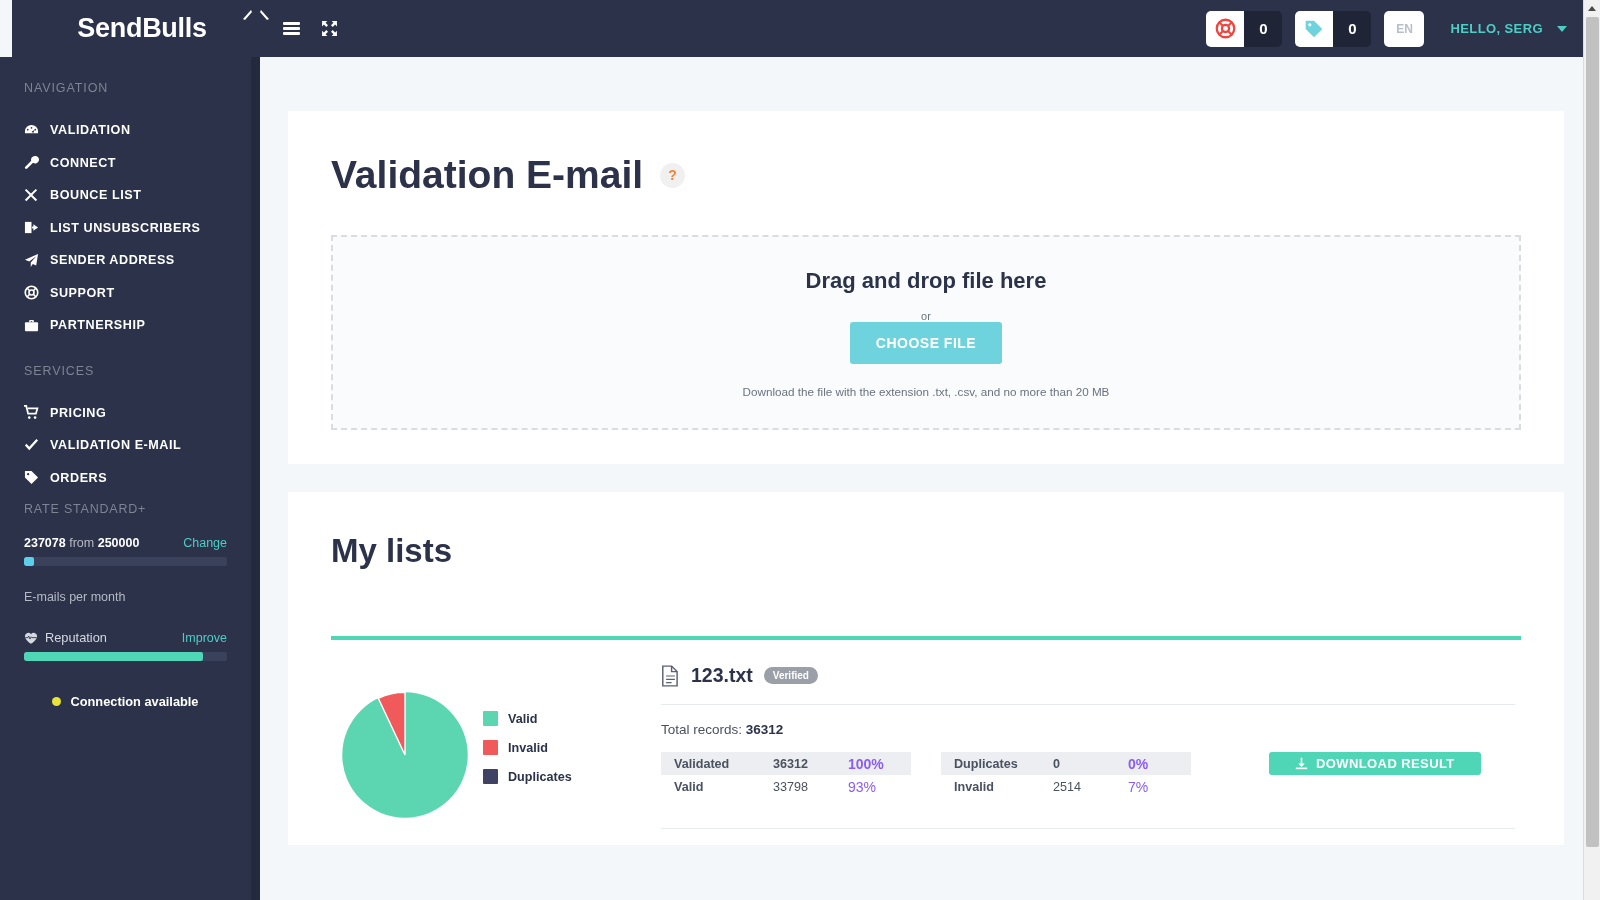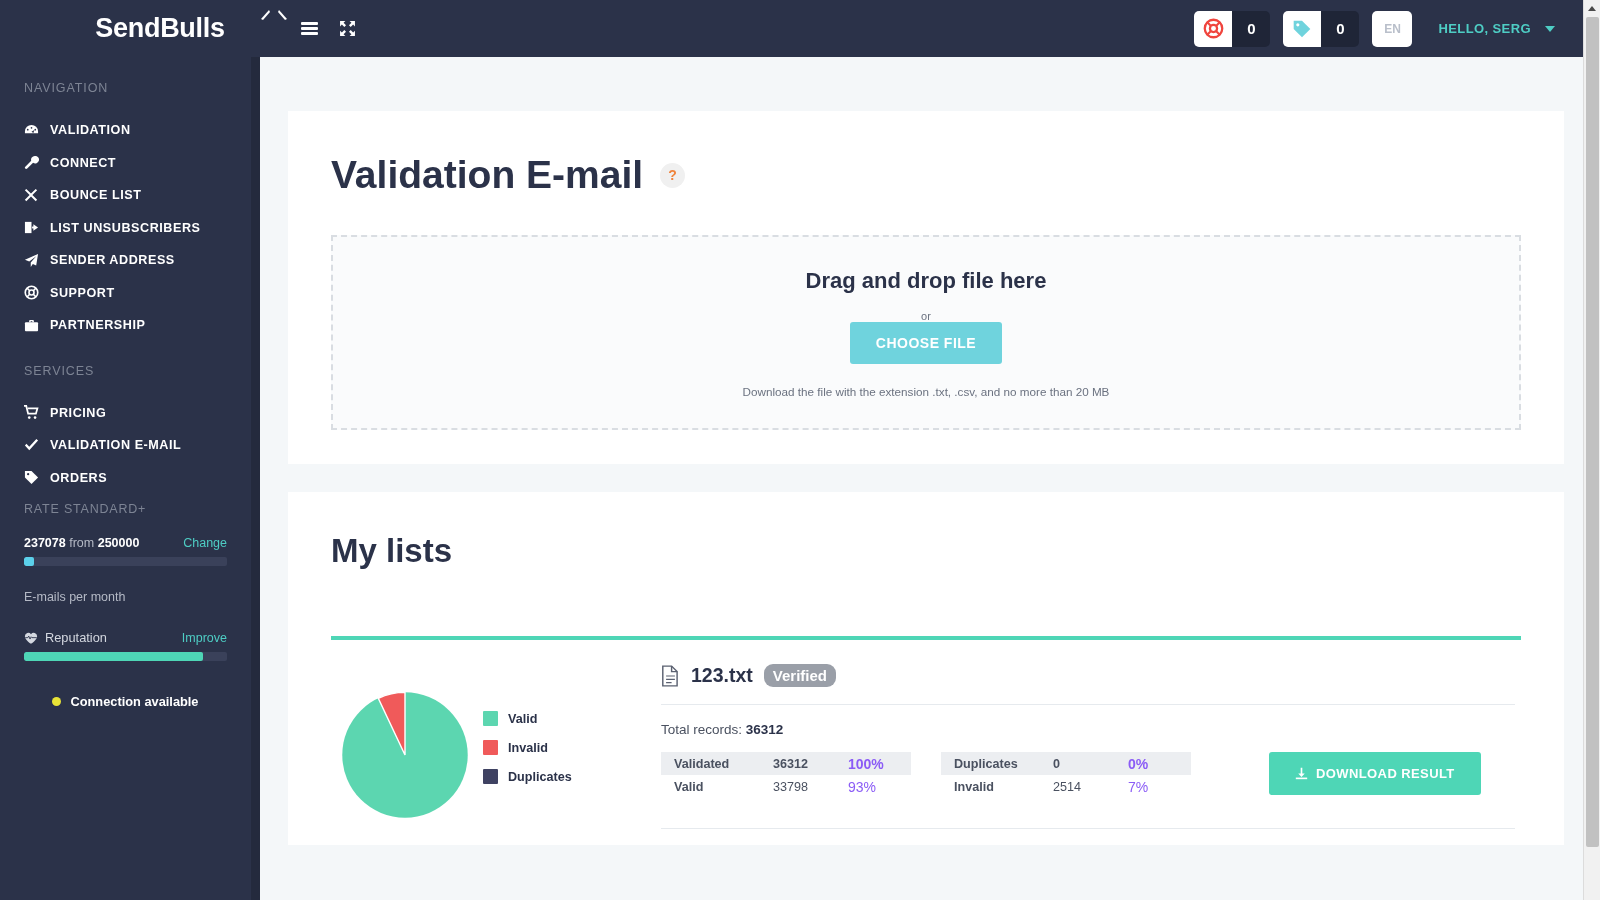--- a/index.html
+++ b/index.html
@@ -6,24 +6,24 @@
   html, body {
     width: 1600px; height: 900px;
     font-family: "Liberation Sans", sans-serif;
     background: #f4f7f9;
     overflow: hidden;
   }
   .app { position: relative; width: 1600px; height: 900px; }
 
   
   .topbar {
-    position: absolute; top: 0; left: 0;
+    position: absolute; top: 0; left: 12px;
     width: 1583px; height: 57px;
     background: #2b3249;
-    display: flex; align-items: center; padding-left: 30px;
+    display: flex; align-items: center;
   }
   .logo {
     width: 260px; display: flex; align-items: center;
     justify-content: center; position: relative;
   }
   .logo-text {
     color: #ffffff; font-size: 27px; font-weight: bold;
     letter-spacing: -0.3px; position: relative;
   }
   .logo-horns {
@@ -197,21 +197,21 @@
   .legend-txt {
     font-size: 12.6px; font-weight: bold; color: #2b3249;
   }
   .detail-area { flex: 1; padding-right: 6px; }
   .file-row { display: flex; align-items: center; }
   .file-name {
     font-size: 19.5px; font-weight: bold; color: #2b3249;
     margin-left: 11px;
   }
   .verified {
-    background: #9a9fa8; color: #ffffff; font-size: 15px;
+    background: #9a9fa8; color: #ffffff; font-size: 10px;
     font-weight: bold; border-radius: 9px;
     padding: 3px 9px; margin-left: 11px;
   }
   .total-row {
     border-top: 1px solid #e6eaee; margin-top: 17px;
     padding-top: 17px; font-size: 13.5px; color: #4a5160;
   }
   .total-row b { color: #2b3249; }
   .stats-row { display: flex; margin-top: 15px; align-items: flex-start; }
   .stat-table { width: 250px; margin-right: 30px; }
@@ -220,21 +220,21 @@
   .stat-c1 {
     width: 112px; padding-left: 13px; font-size: 12.6px;
     font-weight: bold; color: #4a5160;
   }
   .stat-c2 { width: 75px; font-size: 12.6px; color: #4a5160; }
   .stat-c3 { font-size: 14px; color: #8b5cf6; }
   .stat-tr.head .stat-c2, .stat-tr.head .stat-c3 { font-weight: bold; }
   .dl-btn {
     background: #4ed6b6; color: #ffffff; border: none;
     font-size: 13px; font-weight: bold; letter-spacing: .4px;
-    padding: 14px 26px; border-radius: 3px; cursor: pointer;
+    padding: 4px 26px; border-radius: 3px; cursor: pointer;
     display: flex; align-items: center; margin-left: 48px;
   }
   .list-divider {
     border-top: 1px solid #e6eaee; margin: 30px 0 0;
   }
 
   
   .scrollbar {
     position: absolute; top: 0; right: 0; width: 17px;
     height: 900px; background: #f1f1f1;

